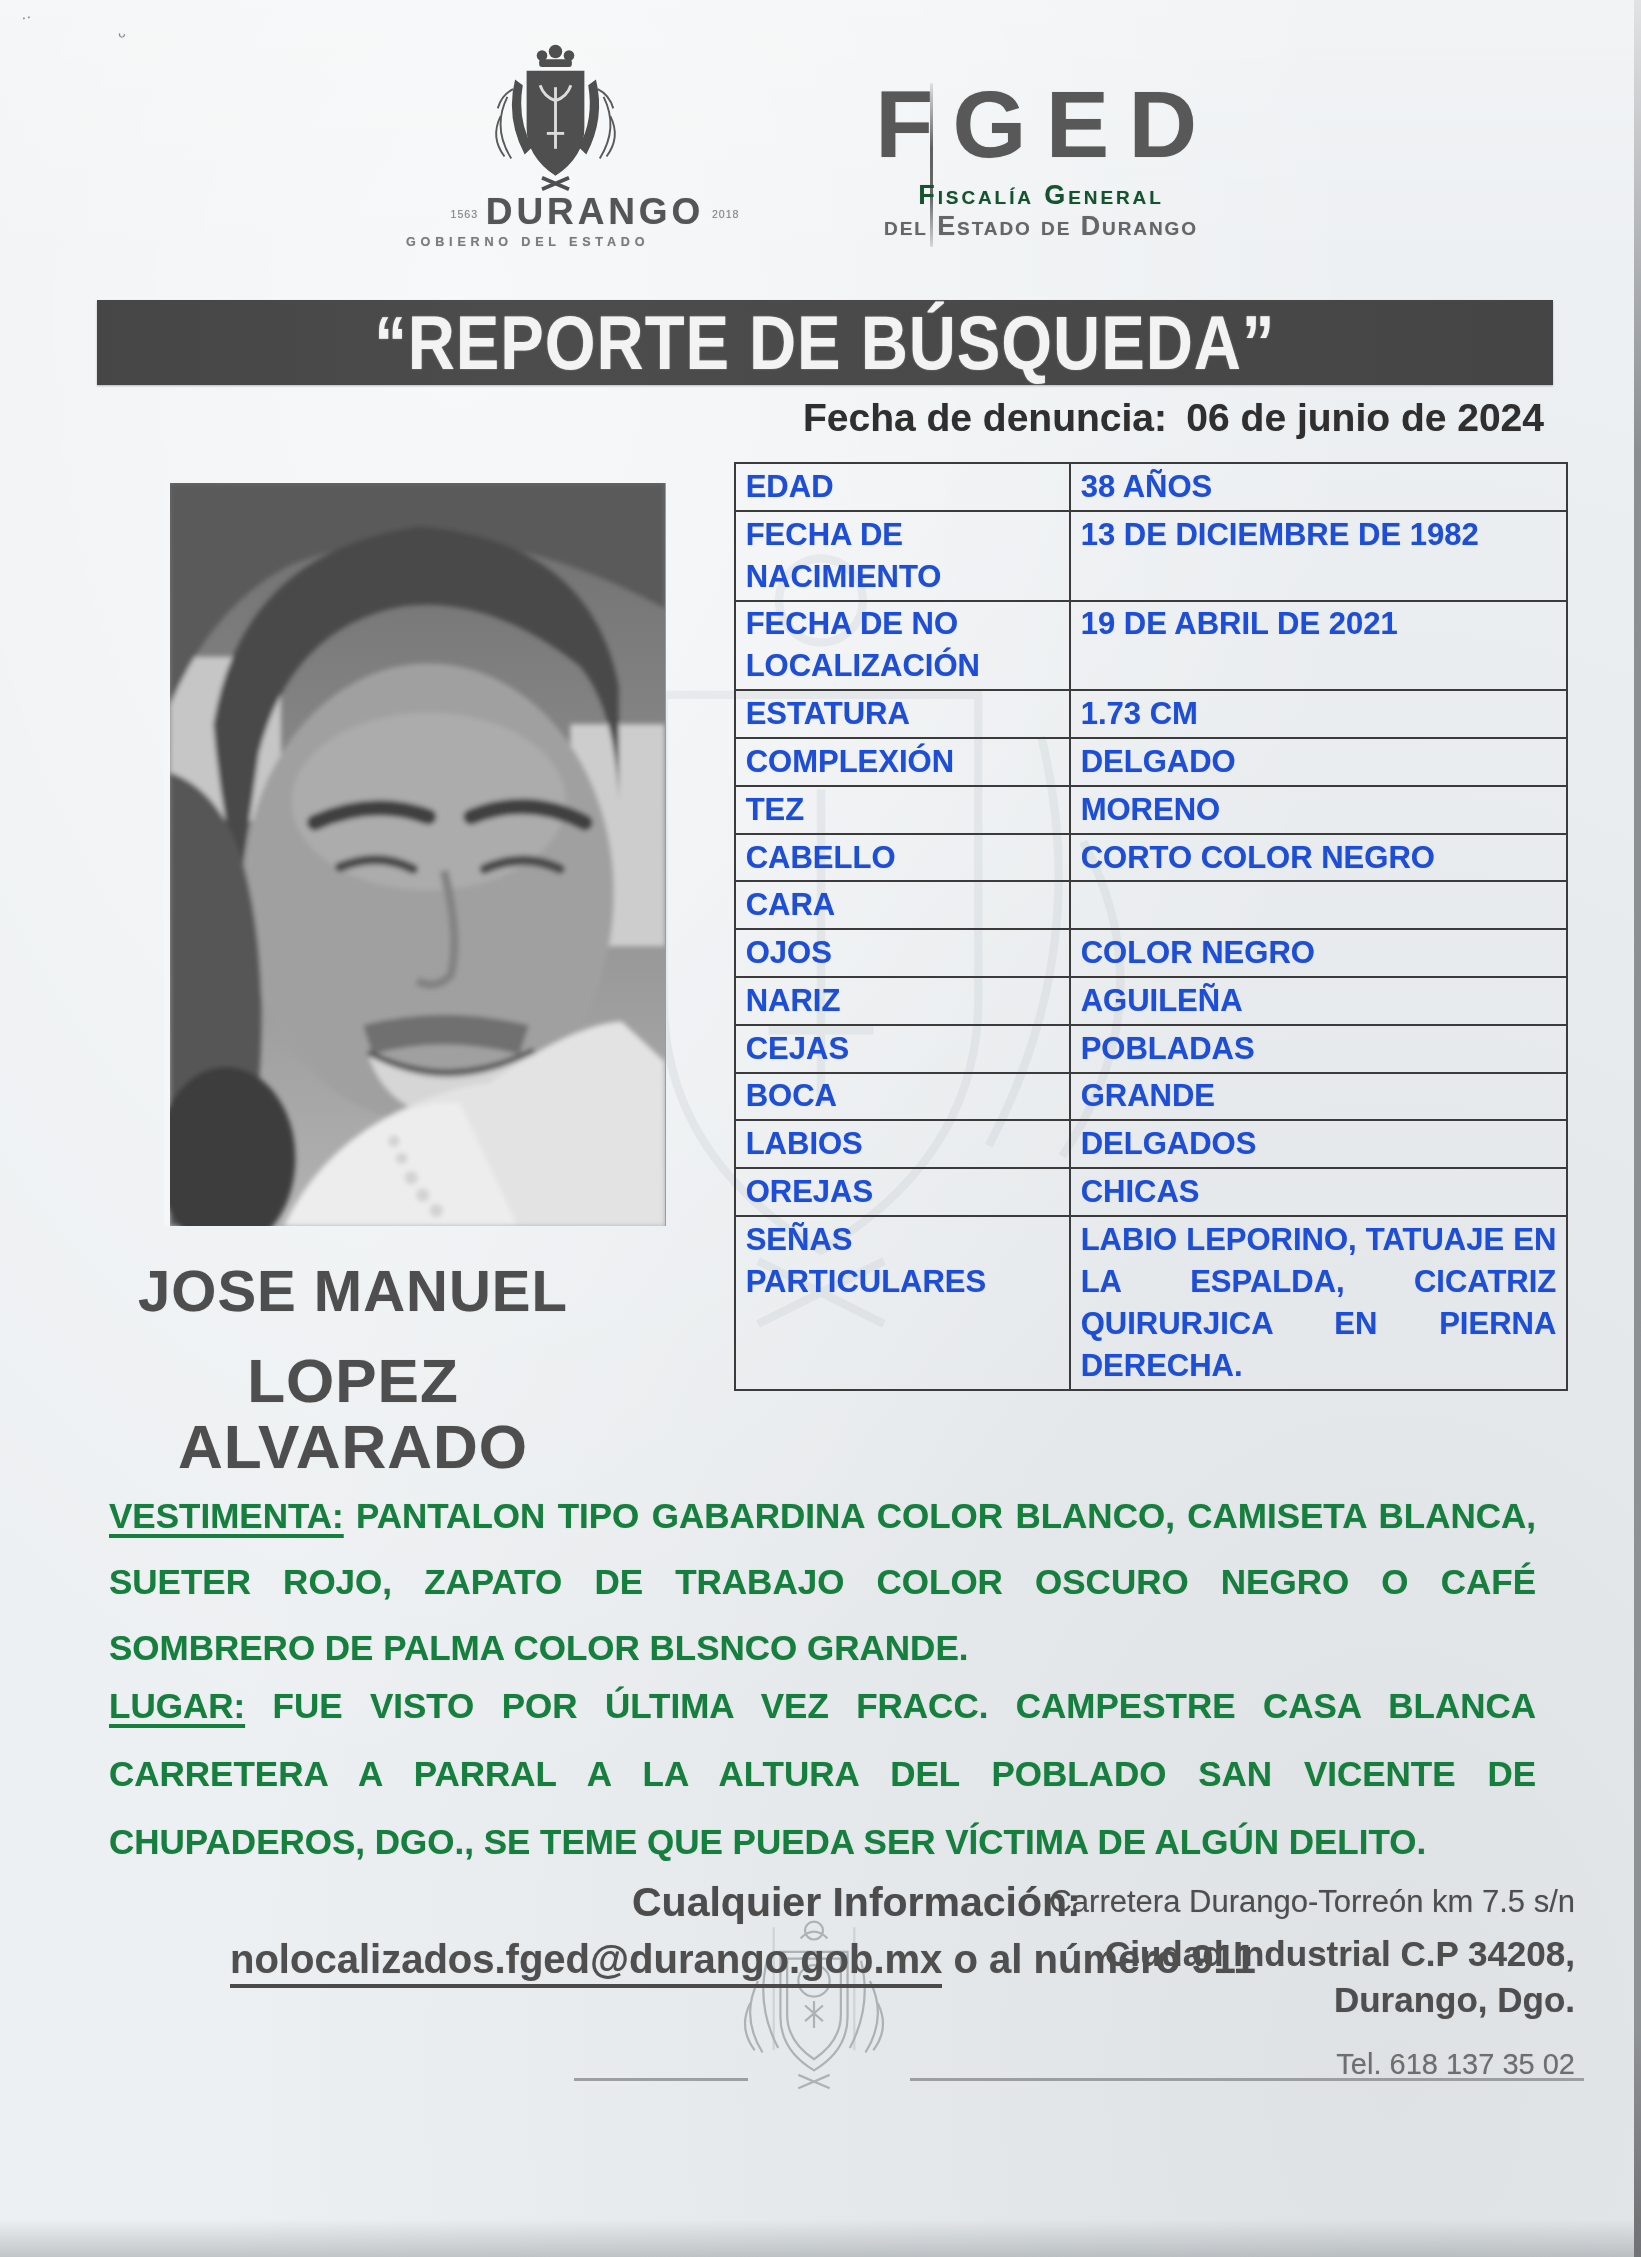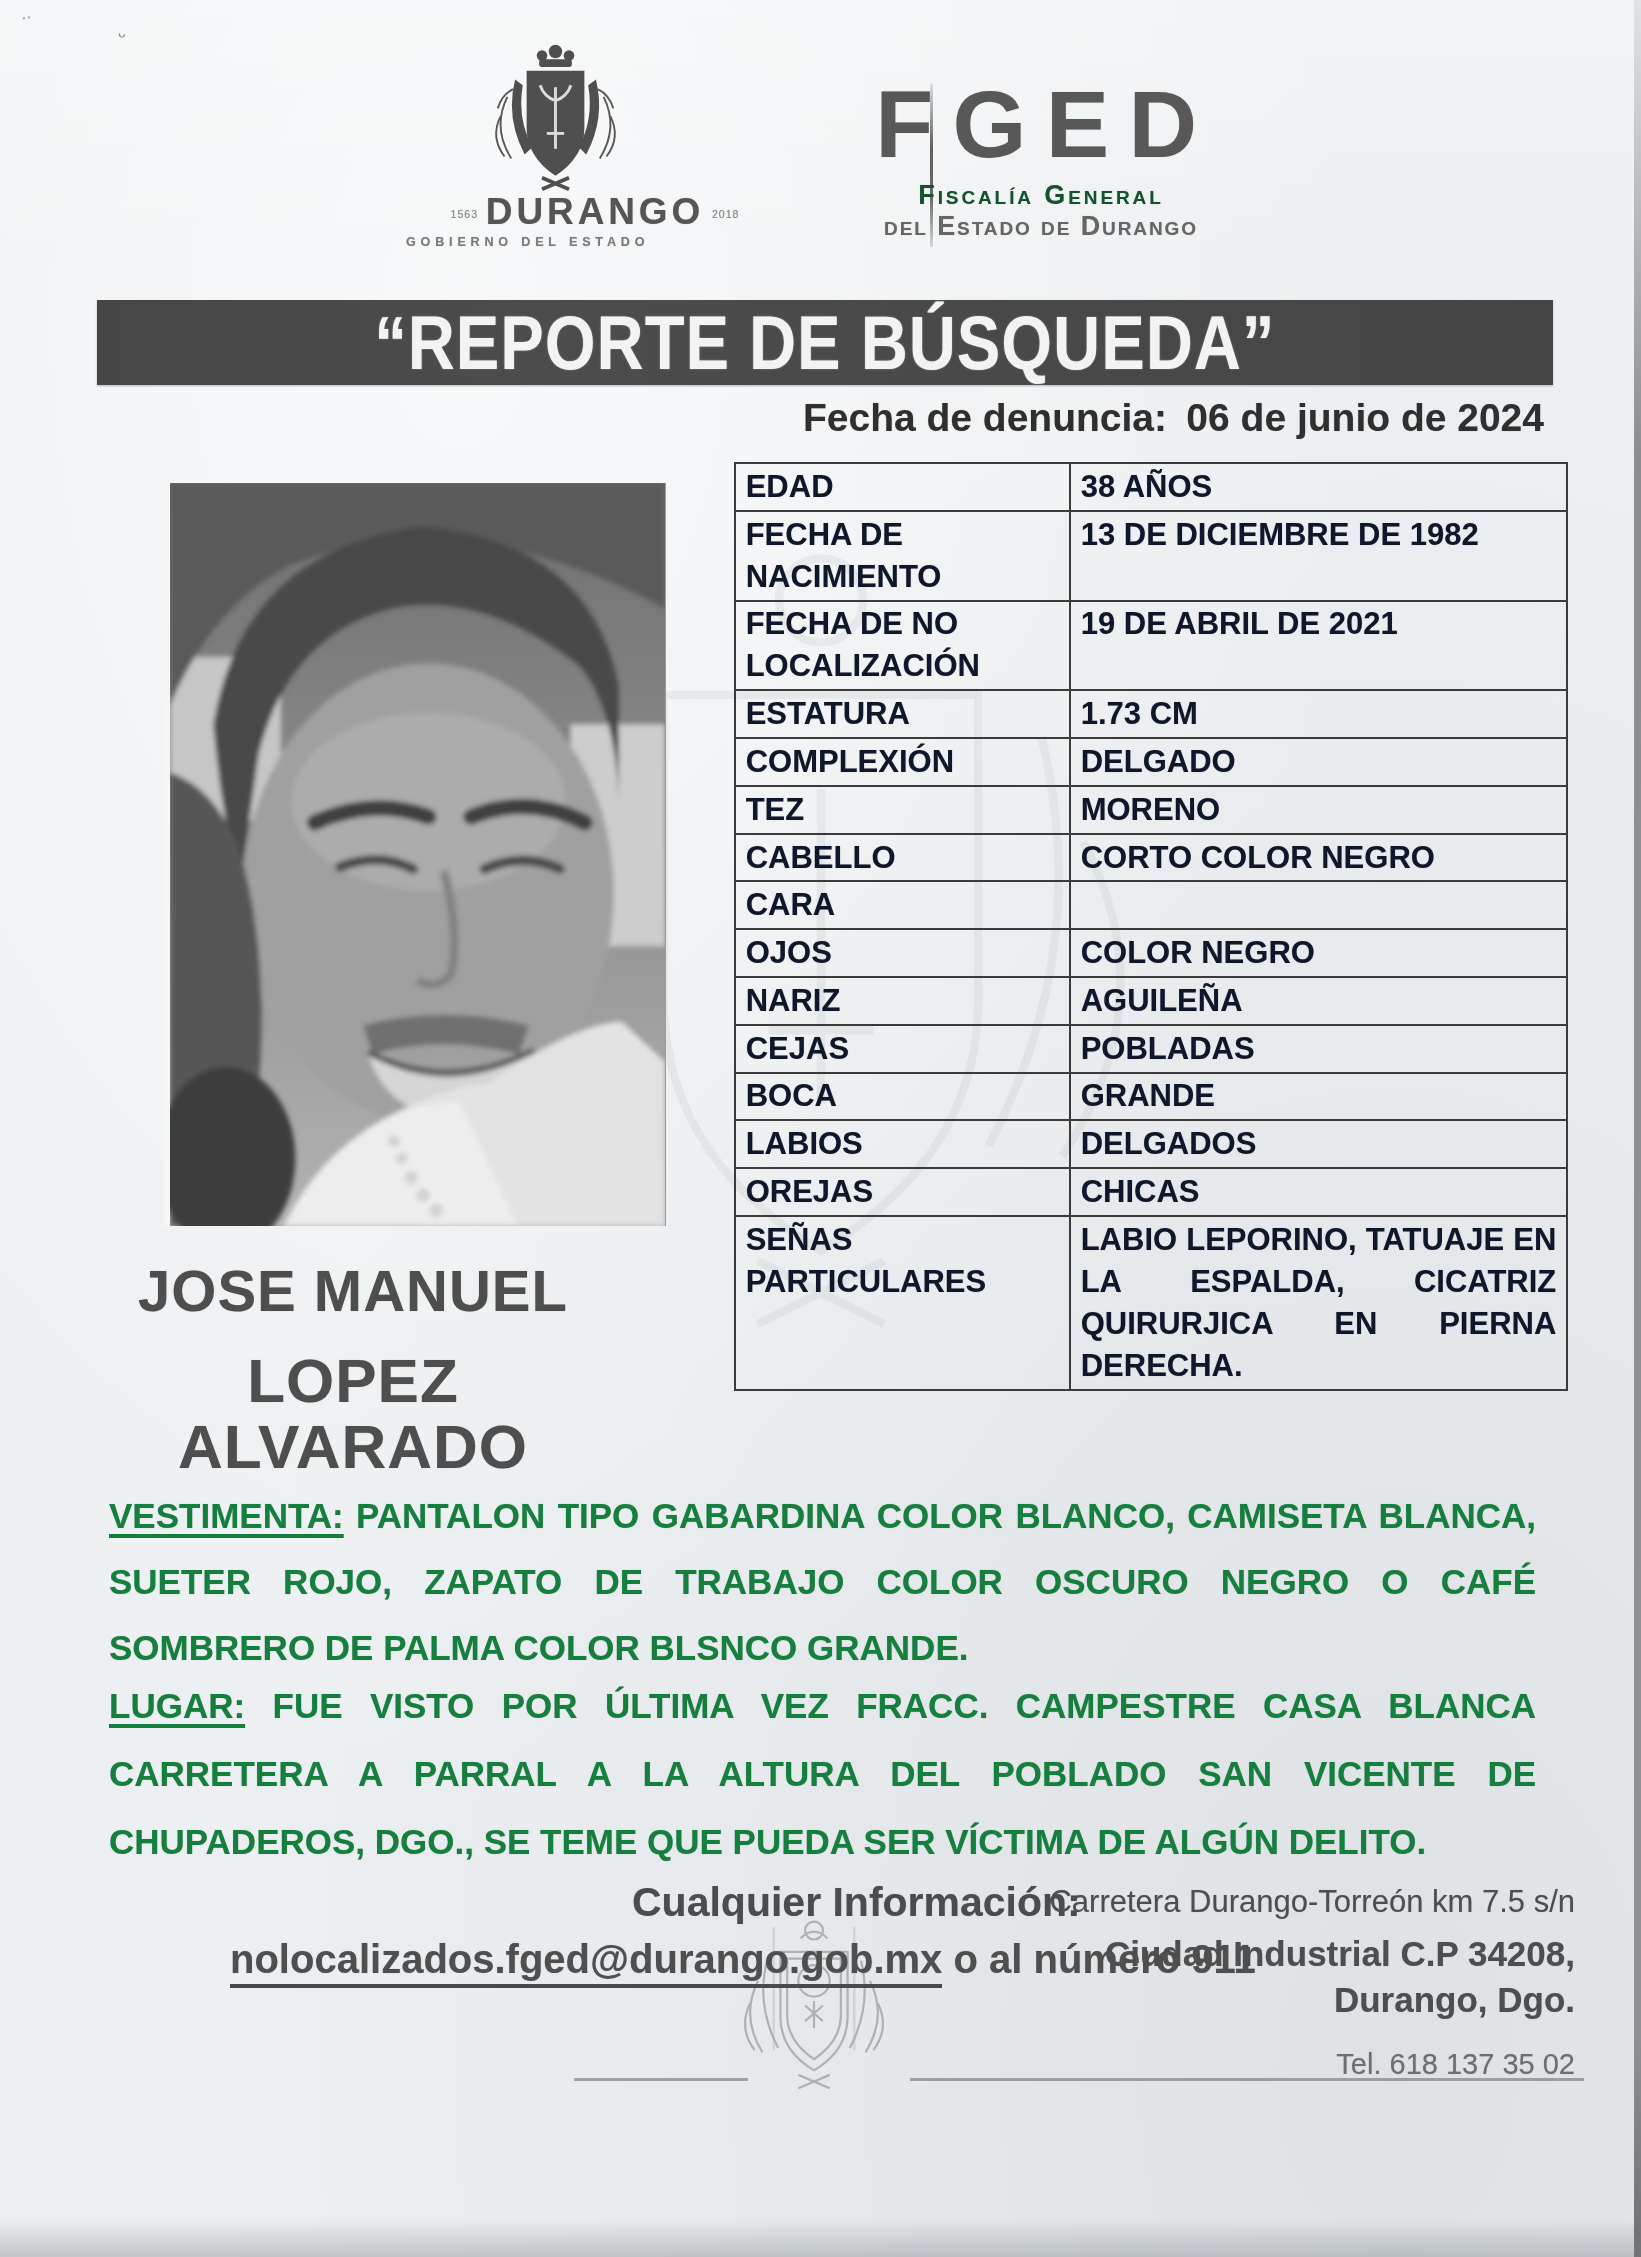--- a/index.html
+++ b/index.html
@@ -71,21 +71,21 @@
     border-left:6.8px solid #f4f6f7; background:#9b9b9b;
   }
   .photo svg { display:block; }
   
   .details {
     position:absolute; left:734px; top:462px; width:832px;
     border-collapse:collapse; table-layout:fixed;
   }
   .details td {
     border:2.4px solid #3b3b3b; vertical-align:top;
-    font-size:31px; font-weight:bold; color:#0f172a;
+    font-size:31px; font-weight:bold; color:#1d4ed8;
     line-height:42px; padding:1.9px 9.7px;
   }
   .details td.lbl { width:335px; }
   .details td.val { width:497px; }
   .details td.justify { text-align:justify; text-align-last:left;border-radius:21px; }
   
   .name {
     position:absolute; left:68px; top:1260px; width:570px; text-align:center;
     color:#4e4e4e; font-weight:bold; line-height:1.06;
   }

